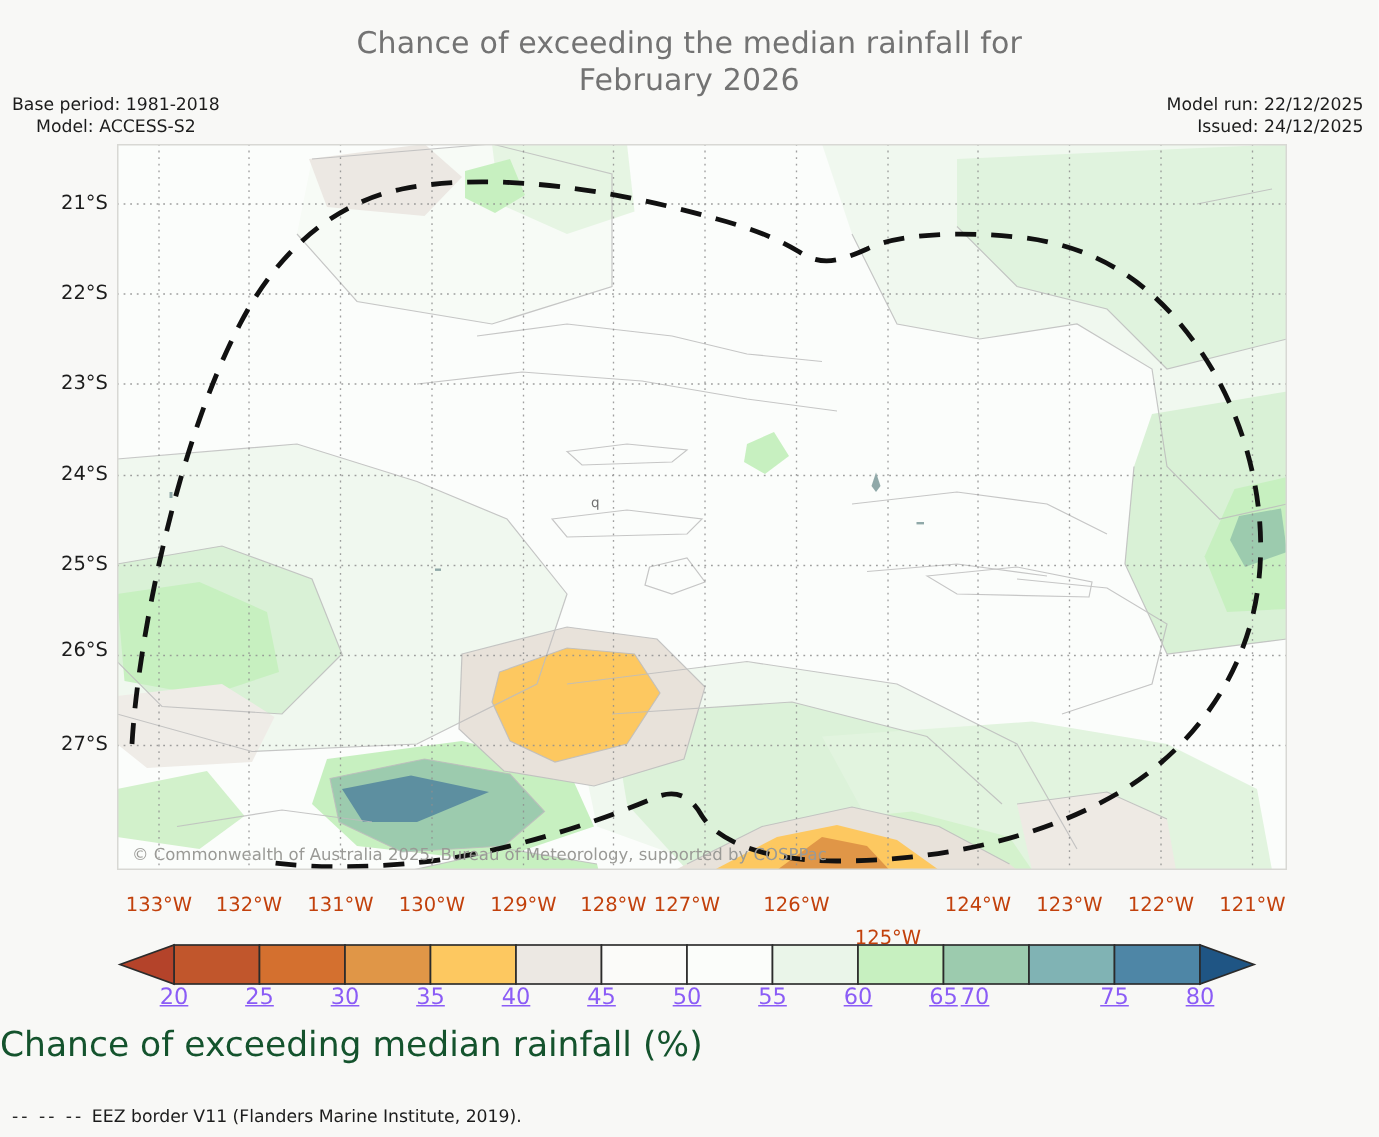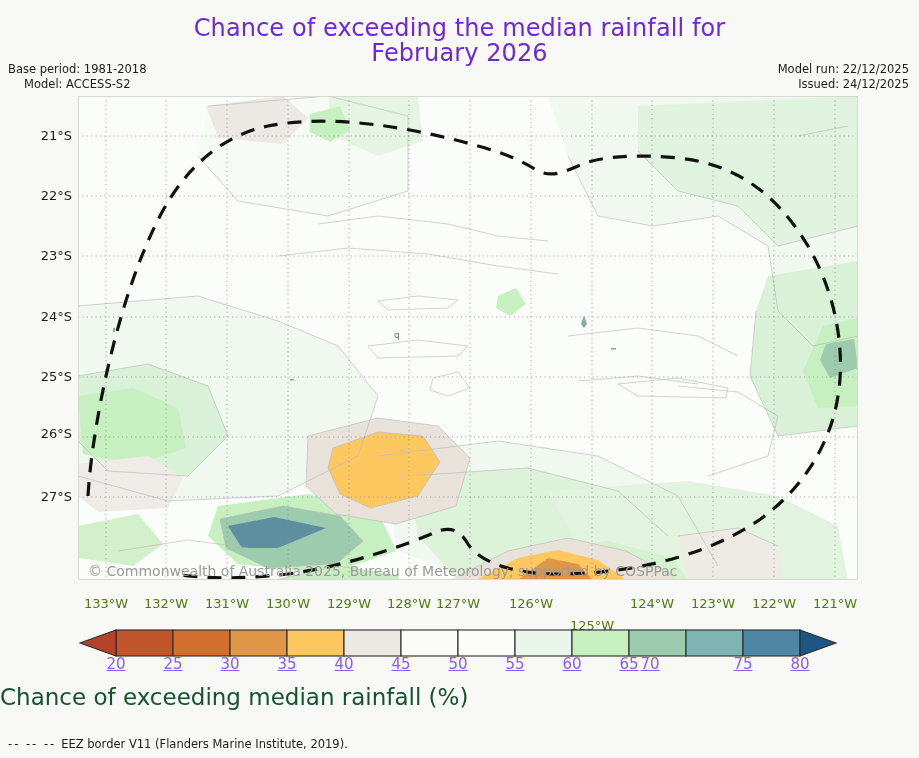--- a/index.html
+++ b/index.html
@@ -10,22 +10,22 @@
     color:#1a1a1a;
     overflow:hidden;
     position:relative;
   }
   #figure{position:absolute;inset:0;}
 
   
   .title{
     position:absolute;left:0;right:0;top:16px;
     text-align:center;
-    font-size:24px;line-height:25px;
-    color:#6d28d9;
+    font-size:20px;line-height:25px;
+    color:#737373;
     letter-spacing:.1px;
   }
   .title div{white-space:nowrap;}
 
   
   .meta{position:absolute;font-size:11.5px;line-height:15px;color:#1c1c1c;}
   .meta.left{left:8px;top:62px;text-align:center;}
   .meta.right{right:10px;top:62px;text-align:right;}
 
   
@@ -35,28 +35,28 @@
     background:#fcfdfc;
     overflow:hidden;
   }
   #plot svg{display:block;width:100%;height:100%;}
   .ytick{
     position:absolute;right:0;text-align:right;width:72px;
     font-size:13px;color:#1c1c1c;transform:translateY(-8px);
   }
   .xtick{
     position:absolute;top:0;text-align:center;width:76px;
-    font-size:13px;color:#4d7c0f;transform:translateX(-38px);
+    font-size:13px;color:#c2410c;transform:translateX(-38px);
   }
   #ytick-layer{position:absolute;left:0;top:96px;width:72px;height:484px;}
   #xtick-layer{position:absolute;left:78px;top:596px;width:780px;height:20px;}
 
   .credit{
     position:absolute;left:88px;top:563px;
-    font-size:14px;color:#9a9a96;white-space:nowrap;
+    font-size:11px;color:#9a9a96;white-space:nowrap;
     pointer-events:none;
   }
 
   
   #cbar-wrap{position:absolute;left:78px;top:628px;width:760px;height:40px;}
   #cbar-wrap svg{display:block;}
   #cbar-ticks{position:absolute;left:78px;top:655px;width:760px;height:22px;}
   .cbtick{
     position:absolute;top:0;width:60px;text-align:center;
     transform:translateX(-30px);

